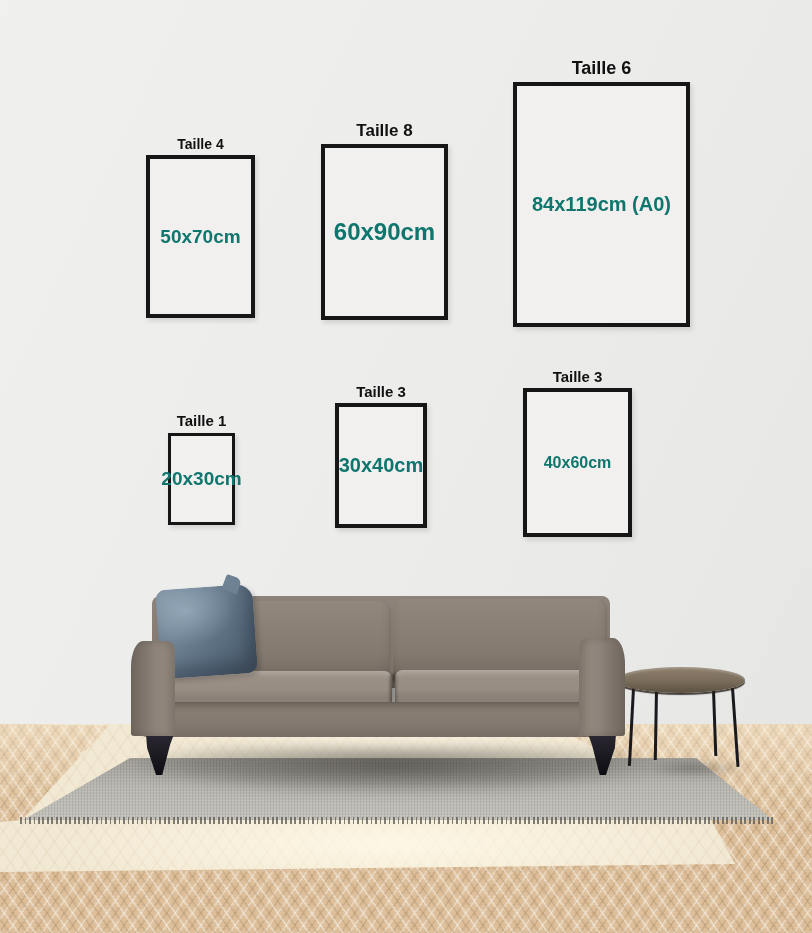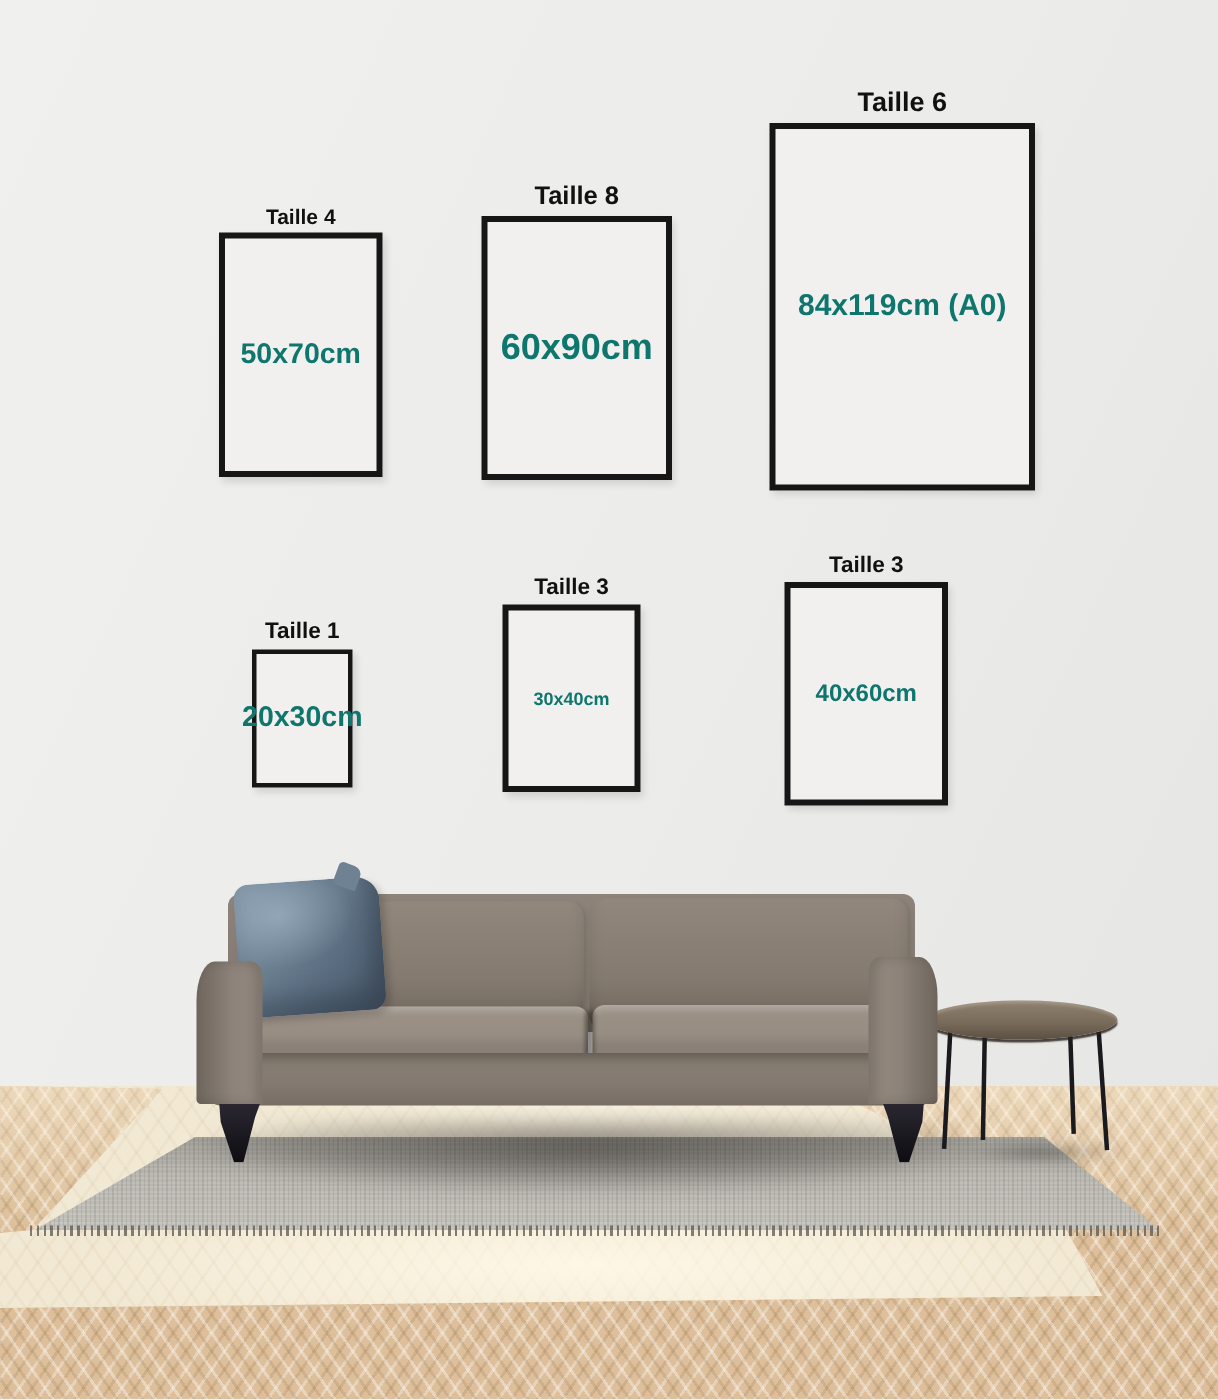--- a/index.html
+++ b/index.html
@@ -30,21 +30,21 @@
   .frame-size{font-weight:bold;color:#0f766e;white-space:nowrap;}
   .t4{left:146px;top:155px;width:109px;height:163px;}
   .t4 .frame-title{font-size:14px;} .t4 .frame-size{font-size:19px;}
   .t5{left:321px;top:144px;width:127px;height:176px;}
   .t5 .frame-title{font-size:17px;} .t5 .frame-size{font-size:24px;}
   .t6{left:513px;top:82px;width:177px;height:245px;}
   .t6 .frame-title{font-size:18px;} .t6 .frame-size{font-size:20px;}
   .t1{left:168px;top:433px;width:67px;height:92px;border-width:3px;}
   .t1 .frame-title{font-size:15px;} .t1 .frame-size{font-size:19px;}
   .t2{left:335px;top:403px;width:92px;height:125px;}
-  .t2 .frame-title{font-size:15px;} .t2 .frame-size{font-size:12px;text-align:center;}
+  .t2 .frame-title{font-size:15px;} .t2 .frame-size{font-size:20px;text-align:center;}
   .t3{left:523px;top:388px;width:109px;height:149px;}
   .t3 .frame-title{font-size:15px;} .t3 .frame-size{font-size:16px;}
   
   .floor{position:absolute;left:0;top:724px;width:812px;height:209px;z-index:1;
     background-color:#f2e9d4;
     background-image:
       radial-gradient(ellipse 420px 80px at 400px 45px, rgba(255,250,233,0.9), rgba(255,250,233,0) 70%),
       radial-gradient(ellipse 480px 70px at 390px 120px, rgba(255,250,233,0.85), rgba(255,250,233,0) 72%),
       repeating-linear-gradient(55deg, rgba(201,168,125,0.10) 0 2px, rgba(0,0,0,0) 2px 12px),
       repeating-linear-gradient(-55deg, rgba(201,168,125,0.10) 0 2px, rgba(0,0,0,0) 2px 12px);}

